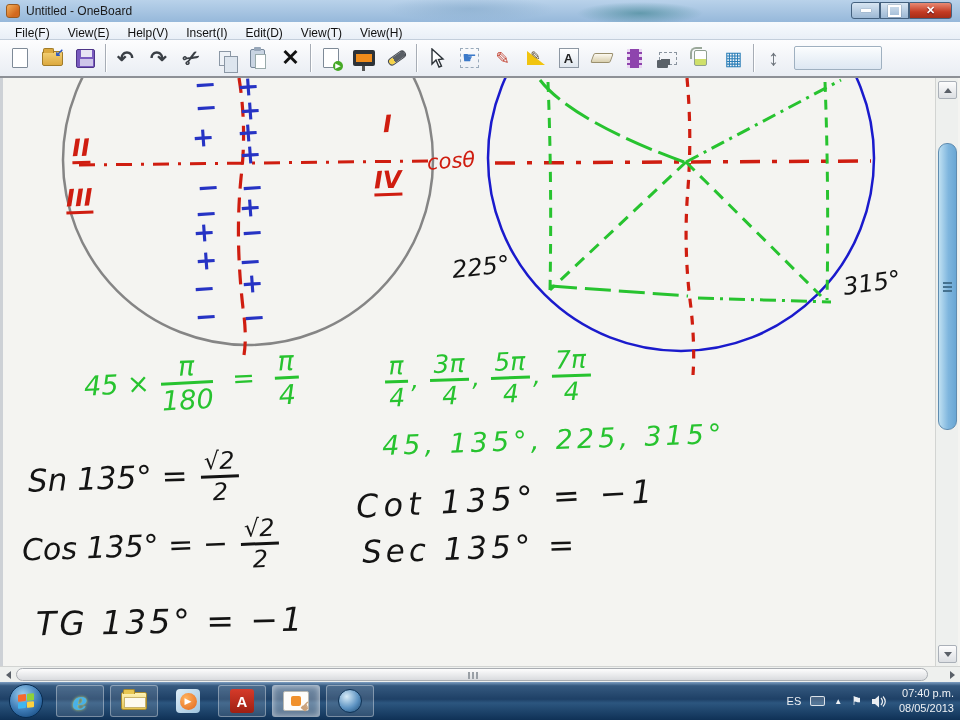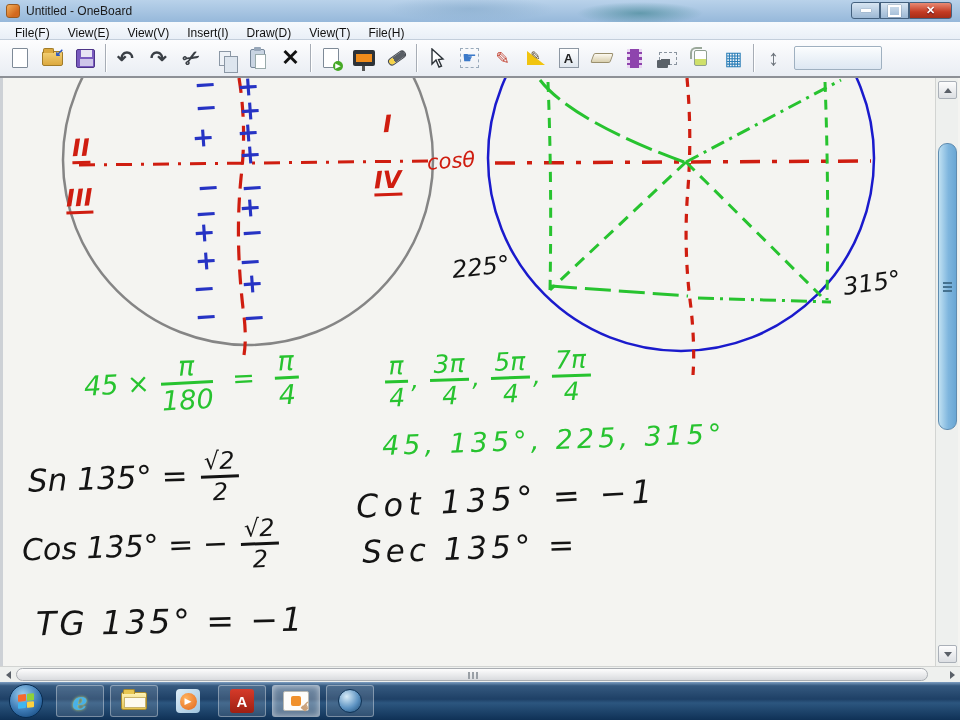--- a/index.html
+++ b/index.html
@@ -141,25 +141,25 @@
   <div class="win-controls">
     <span class="wbtn min"></span>
     <span class="wbtn max"></span>
     <span class="wbtn close"></span>
   </div>
 </div>
 
 <div class="menubar">
   <span class="menu-item">File(F)</span>
   <span class="menu-item">View(E)</span>
-  <span class="menu-item">View(V)</span>
+  <span class="menu-item">Help(V)</span>
   <span class="menu-item">Insert(I)</span>
-  <span class="menu-item">Draw(D)</span>
+  <span class="menu-item">Edit(D)</span>
   <span class="menu-item">View(T)</span>
-  <span class="menu-item">File(H)</span>
+  <span class="menu-item">View(H)</span>
 </div>
 
 <div class="toolbar">
   <span class="tbtn">
       <span class="ic-page"></span>
     </span>
   <span class="tbtn">
       <span class="ic-folder"></span>
     </span>
   <span class="tbtn">
@@ -367,13 +367,27 @@
       </span>
     <span class="tk active">
         <span class="oneb">
           <i></i>
         </span>
       </span>
     <span class="tk">
         <span class="sphere"></span>
       </span>
   </div>
+  <div class="tray">
+    <span class="txt">ES</span>
+    <span class="kb"></span>
+    <span class="chev">▲</span>
+    <span class="flagg">⚑</span>
+    <svg width="15" height="13" viewBox="0 0 15 13">
+      <path d="M1,4 h3 l4,-3.5 v12 l-4,-3.5 h-3 z" fill="#fff" opacity=".9"></path>
+      <path d="M10,3 q3,3.5 0,7 M12,1.5 q4.5,5 0,10" stroke="#fff" fill="none" stroke-width="1.2" opacity=".9"></path>
+    </svg>
+    <div class="clock">
+      <div>07:40 p.m.</div>
+      <div>08/05/2013</div>
+    </div>
+  </div>
 </div>
 
 </body></html>

